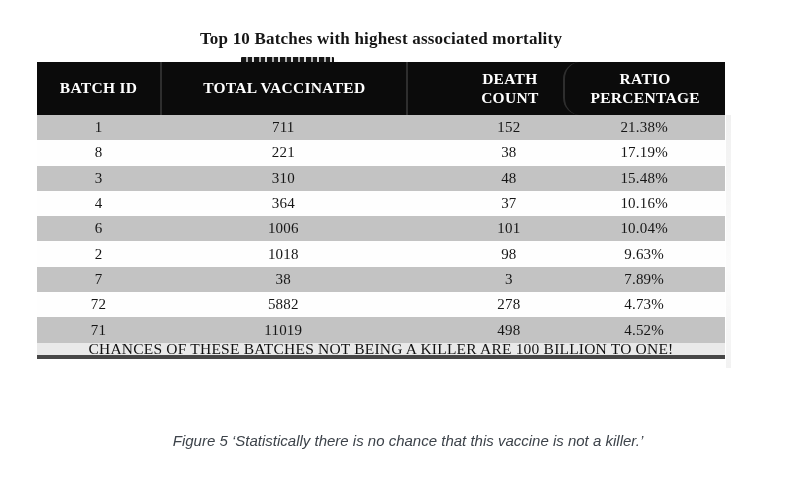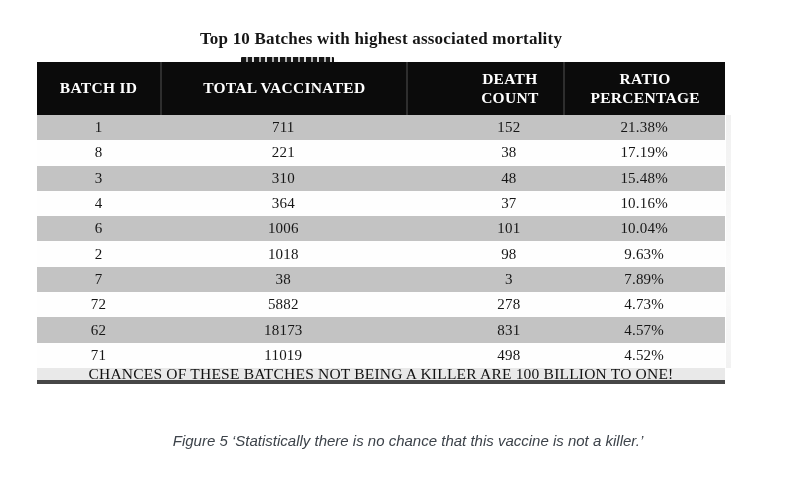--- a/index.html
+++ b/index.html
@@ -56,21 +56,21 @@
     font-weight: bold;
     font-size: 15.5px;
     line-height: 1.18;
     letter-spacing: 0.3px;
   }
   .th + .th { border-left: 2px solid #2e2e2e; }
   .c1 { width: 17.9%; }
   .c2 { width: 35.8%; }
   .c3 { width: 22.8%; padding-left: 48px; }
   .c4 { width: 23.5%; }
-  .th.c4 { padding: 0 24px; }
+  .th.c4 { padding: 0 24px; border-radius: 17px; }
   .row {
     display: flex;
     height: 25.3px;
     background: #fefefe;
   }
   .row:nth-child(odd) { background: #c3c3c3; }
   .td {
     display: flex;
     align-items: center;
     justify-content: center;
@@ -171,26 +171,20 @@
         <div class="td c3">3</div>
         <div class="td c4">7.89%</div>
       </div>
       <div class="row">
         <div class="td c1">72</div>
         <div class="td c2">5882</div>
         <div class="td c3">278</div>
         <div class="td c4">4.73%</div>
       </div>
       <div class="row">
-        <div class="td c1">62</div>
-        <div class="td c2">18173</div>
-        <div class="td c3">831</div>
-        <div class="td c4">4.57%</div>
-      </div>
-      <div class="row">
         <div class="td c1">71</div>
         <div class="td c2">11019</div>
         <div class="td c3">498</div>
         <div class="td c4">4.52%</div>
       </div>
     </div>
 
     <div class="tfoot">CHANCES OF THESE BATCHES NOT BEING A KILLER ARE 100 BILLION TO ONE!</div>
   </div>
 

